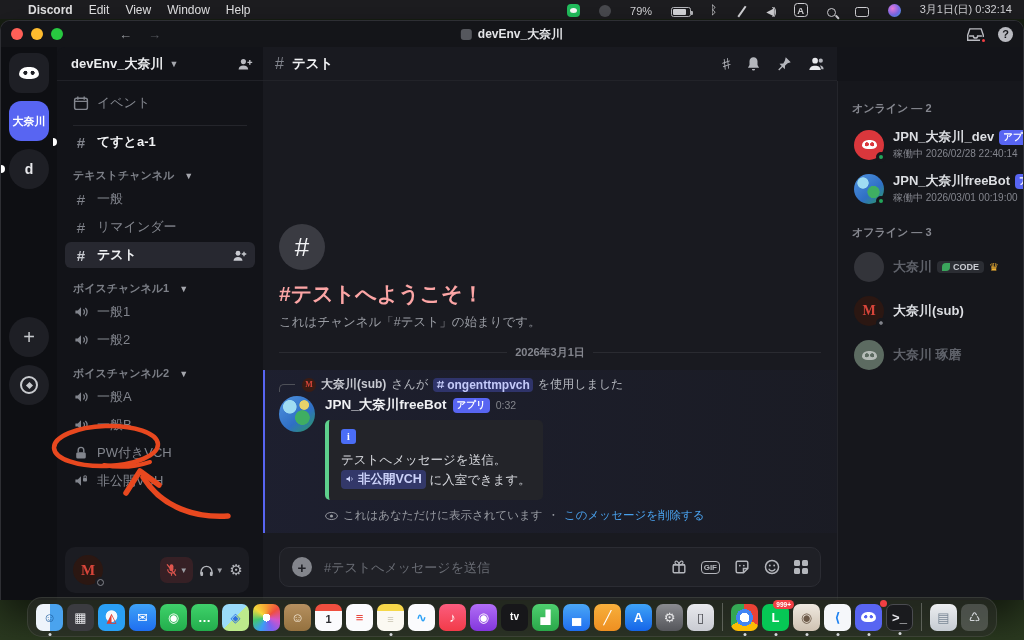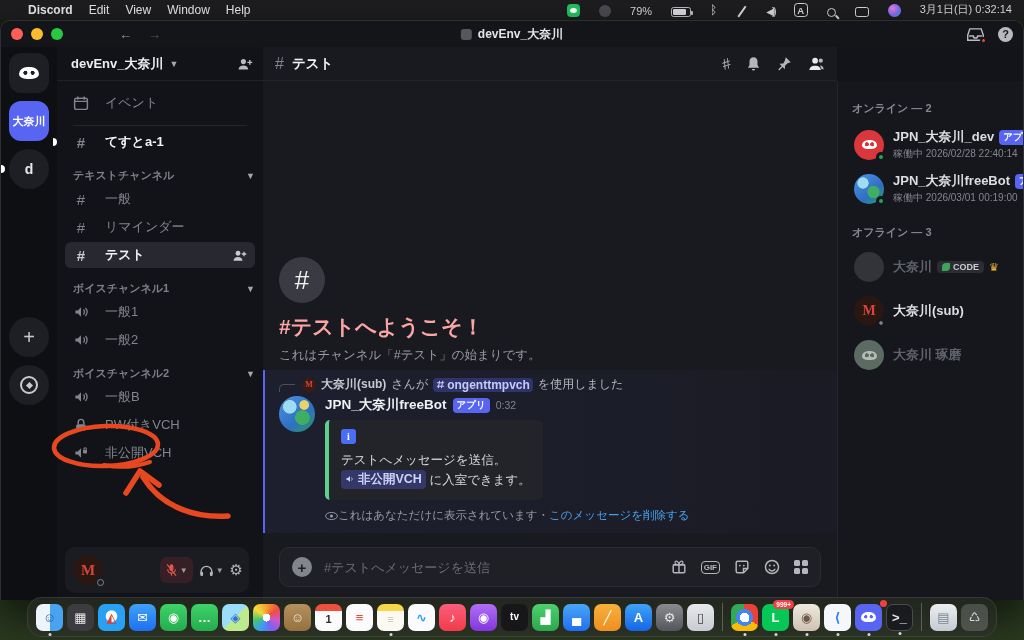--- a/index.html
+++ b/index.html
@@ -63,23 +63,23 @@
   .chat-header{grid-column:3;grid-row:1;background:#191a20;display:flex;align-items:center;padding:0 12px;border-bottom:1px solid #222329;gap:8px;}
   .chat-header .hash{color:#82858d;font-size:16px;font-weight:400;}
   .chat-title{color:#f0f1f3;font-size:13.5px;font-weight:700;}
   .chat-hdr-icons{margin-left:auto;display:flex;gap:16px;color:#b4b6bc;align-items:center;}
   .search-header{grid-column:4;grid-row:1;background:#191a20;border-bottom:1px solid #222329;display:flex;align-items:center;padding:0 10px 0 8px;border-left:1px solid #24252b;}
   .searchbox{flex:1;display:flex;align-items:center;background:#0f1014;border:1px solid #2c2d33;border-radius:7px;height:24px;padding:0 7px;}
   .searchbox input{flex:1;background:transparent;border:none;outline:none;color:#c9cbd1;font-size:11px;font-family:inherit;min-width:0;}
   .searchbox input::placeholder{color:#6e7078;}
   
   .sidebar{grid-column:2;grid-row:2;background:#121318;display:flex;flex-direction:column;padding:8px 8px 8px 0;color:#82858d;font-size:13px;position:relative;}
-  .side-row{display:flex;align-items:center;gap:16px;height:26px;margin:1px 0 1px 8px;padding:0 8px;border-radius:6px;}
+  .side-row{display:flex;align-items:center;gap:8px;height:26px;margin:1px 0 1px 8px;padding:0 8px;border-radius:6px;}
   .side-row .ric{margin-left:auto;}
-  .cat{font-size:11px;font-weight:600;color:#7d8088;margin:12px 0 2px 16px;display:flex;align-items:center;gap:4px;justify-content:space-between;}
+  .cat{font-size:11px;font-weight:600;color:#7d8088;margin:12px 0 2px 16px;display:flex;align-items:center;gap:4px;}
   .divider{height:1px;background:#24252b;margin:8px 8px 2px 16px;}
   .unread{color:#f2f3f5;font-weight:700;position:relative;}
   .unread .udot{position:absolute;left:-12px;top:50%;transform:translateY(-50%);width:4px;height:8px;border-radius:0 4px 4px 0;background:#fff;}
   .selected{background:#272830;color:#eef0f2;font-weight:600;}
   .ch-hash{font-size:15px;color:#80838b;width:16px;text-align:center;}
   .selected .ch-hash{color:#c8cad0;}
   .ic16{width:16px;height:16px;flex:0 0 16px;}
   
   .user-area{margin:auto 6px 0 8px;background:#1b1c22;border-radius:10px;height:46px;display:flex;align-items:center;padding:0 6px 0 8px;gap:7px;}
   .uav{width:30px;height:30px;border-radius:50%;background:#2b1712;color:#d8453a;font-family:"Liberation Serif",serif;font-weight:700;font-size:15px;display:flex;align-items:center;justify-content:center;position:relative;}
@@ -114,21 +114,21 @@
                linear-gradient(140deg,#4f93e0,#2f6fc4 60%,#2a9d5a);}
   .author-line{display:flex;align-items:center;gap:6px;}
   .author{color:#f0f1f4;font-size:13.5px;font-weight:700;}
   .app-badge{background:#5865f2;color:#fff;font-size:9.5px;font-weight:700;border-radius:4px;padding:1px 4px;}
   .msg-time{color:#83858c;font-size:10.5px;}
   .embed{margin-top:6px;background:#232429;border-left:4px solid #5ed08d;border-radius:5px;padding:9px 12px 10px;max-width:390px;}
   .embed-title{display:flex;align-items:center;gap:6px;color:#f2f3f5;font-size:12.5px;font-weight:700;}
   .info-ic{width:15px;height:15px;border-radius:3px;background:#4a6df5;color:#fff;font-family:"Liberation Serif",serif;font-size:10px;font-weight:700;display:flex;align-items:center;justify-content:center;}
   .embed-body{margin-top:7px;color:#d5d7dc;font-size:12.5px;line-height:1.5;}
   .vchip{background:rgba(88,101,242,0.32);color:#cdd3fa;border-radius:4px;padding:0 4px;font-weight:600;display:inline-flex;align-items:center;gap:3px;}
-  .eph-foot{margin-left:46px;margin-top:8px;display:flex;align-items:center;font-size:11.5px;color:#9a9da4;}
+  .eph-foot{margin-left:46px;margin-top:8px;display:flex;align-items:center;gap:5px;font-size:11.5px;color:#9a9da4;}
   .eph-foot a{color:#4aa3f0;text-decoration:none;}
   
   .input-bar{margin:8px 16px 14px;background:#1f2026;border:1px solid #2b2c33;border-radius:10px;height:40px;display:flex;align-items:center;padding:0 12px;gap:10px;}
   .plus-circle{width:20px;height:20px;border-radius:50%;background:#83858c;color:#1f2026;font-size:15px;font-weight:700;display:flex;align-items:center;justify-content:center;}
   .input-bar input{flex:1;background:transparent;border:none;outline:none;color:#f0abfc;font-size:13px;font-family:inherit;}
   .input-bar input::placeholder{color:#686b73;}
   .in-icons{display:flex;align-items:center;gap:14px;color:#b4b6bc;}
   .gif-chip{border:1.8px solid #b4b6bc;border-radius:4px;font-size:8px;font-weight:800;padding:1px 2px;color:#b4b6bc;}
   .apps-ic{display:grid;grid-template-columns:6px 6px;grid-template-rows:6px 6px;gap:2px;}
   .apps-ic span{background:#b4b6bc;border-radius:1.5px;}
@@ -336,20 +336,27 @@
       </div>
       <div class="cat">
           <span>ボイスチャンネル2</span>
           <span class="chev">▼</span>
         </div>
       <div class="side-row">
         <svg class="sic ic16" viewBox="0 0 20 20">
             <path d="M3 8v4h3l4 4V4L6 8H3z" fill="#82858d"></path>
             <path d="M13 7a4 4 0 010 6M15.5 5a7 7 0 010 10" stroke="#82858d" stroke-width="1.6" fill="none"></path>
           </svg>
+        <span>一般A</span>
+      </div>
+      <div class="side-row">
+        <svg class="sic ic16" viewBox="0 0 20 20">
+            <path d="M3 8v4h3l4 4V4L6 8H3z" fill="#82858d"></path>
+            <path d="M13 7a4 4 0 010 6M15.5 5a7 7 0 010 10" stroke="#82858d" stroke-width="1.6" fill="none"></path>
+          </svg>
         <span>一般B</span>
       </div>
       <div class="side-row">
         <svg class="sic ic16" viewBox="0 0 20 20">
             <rect x="4" y="9" width="12" height="8" rx="2" fill="#82858d"></rect>
             <path d="M6.5 9V6.5a3.5 3.5 0 017 0V9" fill="none" stroke="#82858d" stroke-width="1.8"></path>
           </svg>
         <span>PW付きVCH</span>
       </div>
       <div class="side-row">
@@ -385,20 +392,23 @@
       </div>
     </div>
 
     <div class="chat">
       <div class="chat-scroll">
         <div class="welcome">
           <div class="w-circle">#</div>
           <div class="w-title">#テストへようこそ！</div>
           <div class="w-sub">これはチャンネル「#テスト」の始まりです。</div>
         </div>
+        <div class="date-div">
+            <span>2026年3月1日</span>
+          </div>
 
         <div class="eph">
           <div class="ctx">
             <span class="conn"></span>
             <span class="mini-av">M</span>
             <span class="ctx-user">大奈川(sub)</span>
               <span>さんが</span>
             <span class="chip">
               <svg class="sic" width="9" height="9" viewBox="0 0 10 10">
                   <path d="M1 3h8M1 7h8M4 1L2.5 9M7.5 1L6 9" stroke="#c4caf9" stroke-width="1.2" fill="none"></path>

